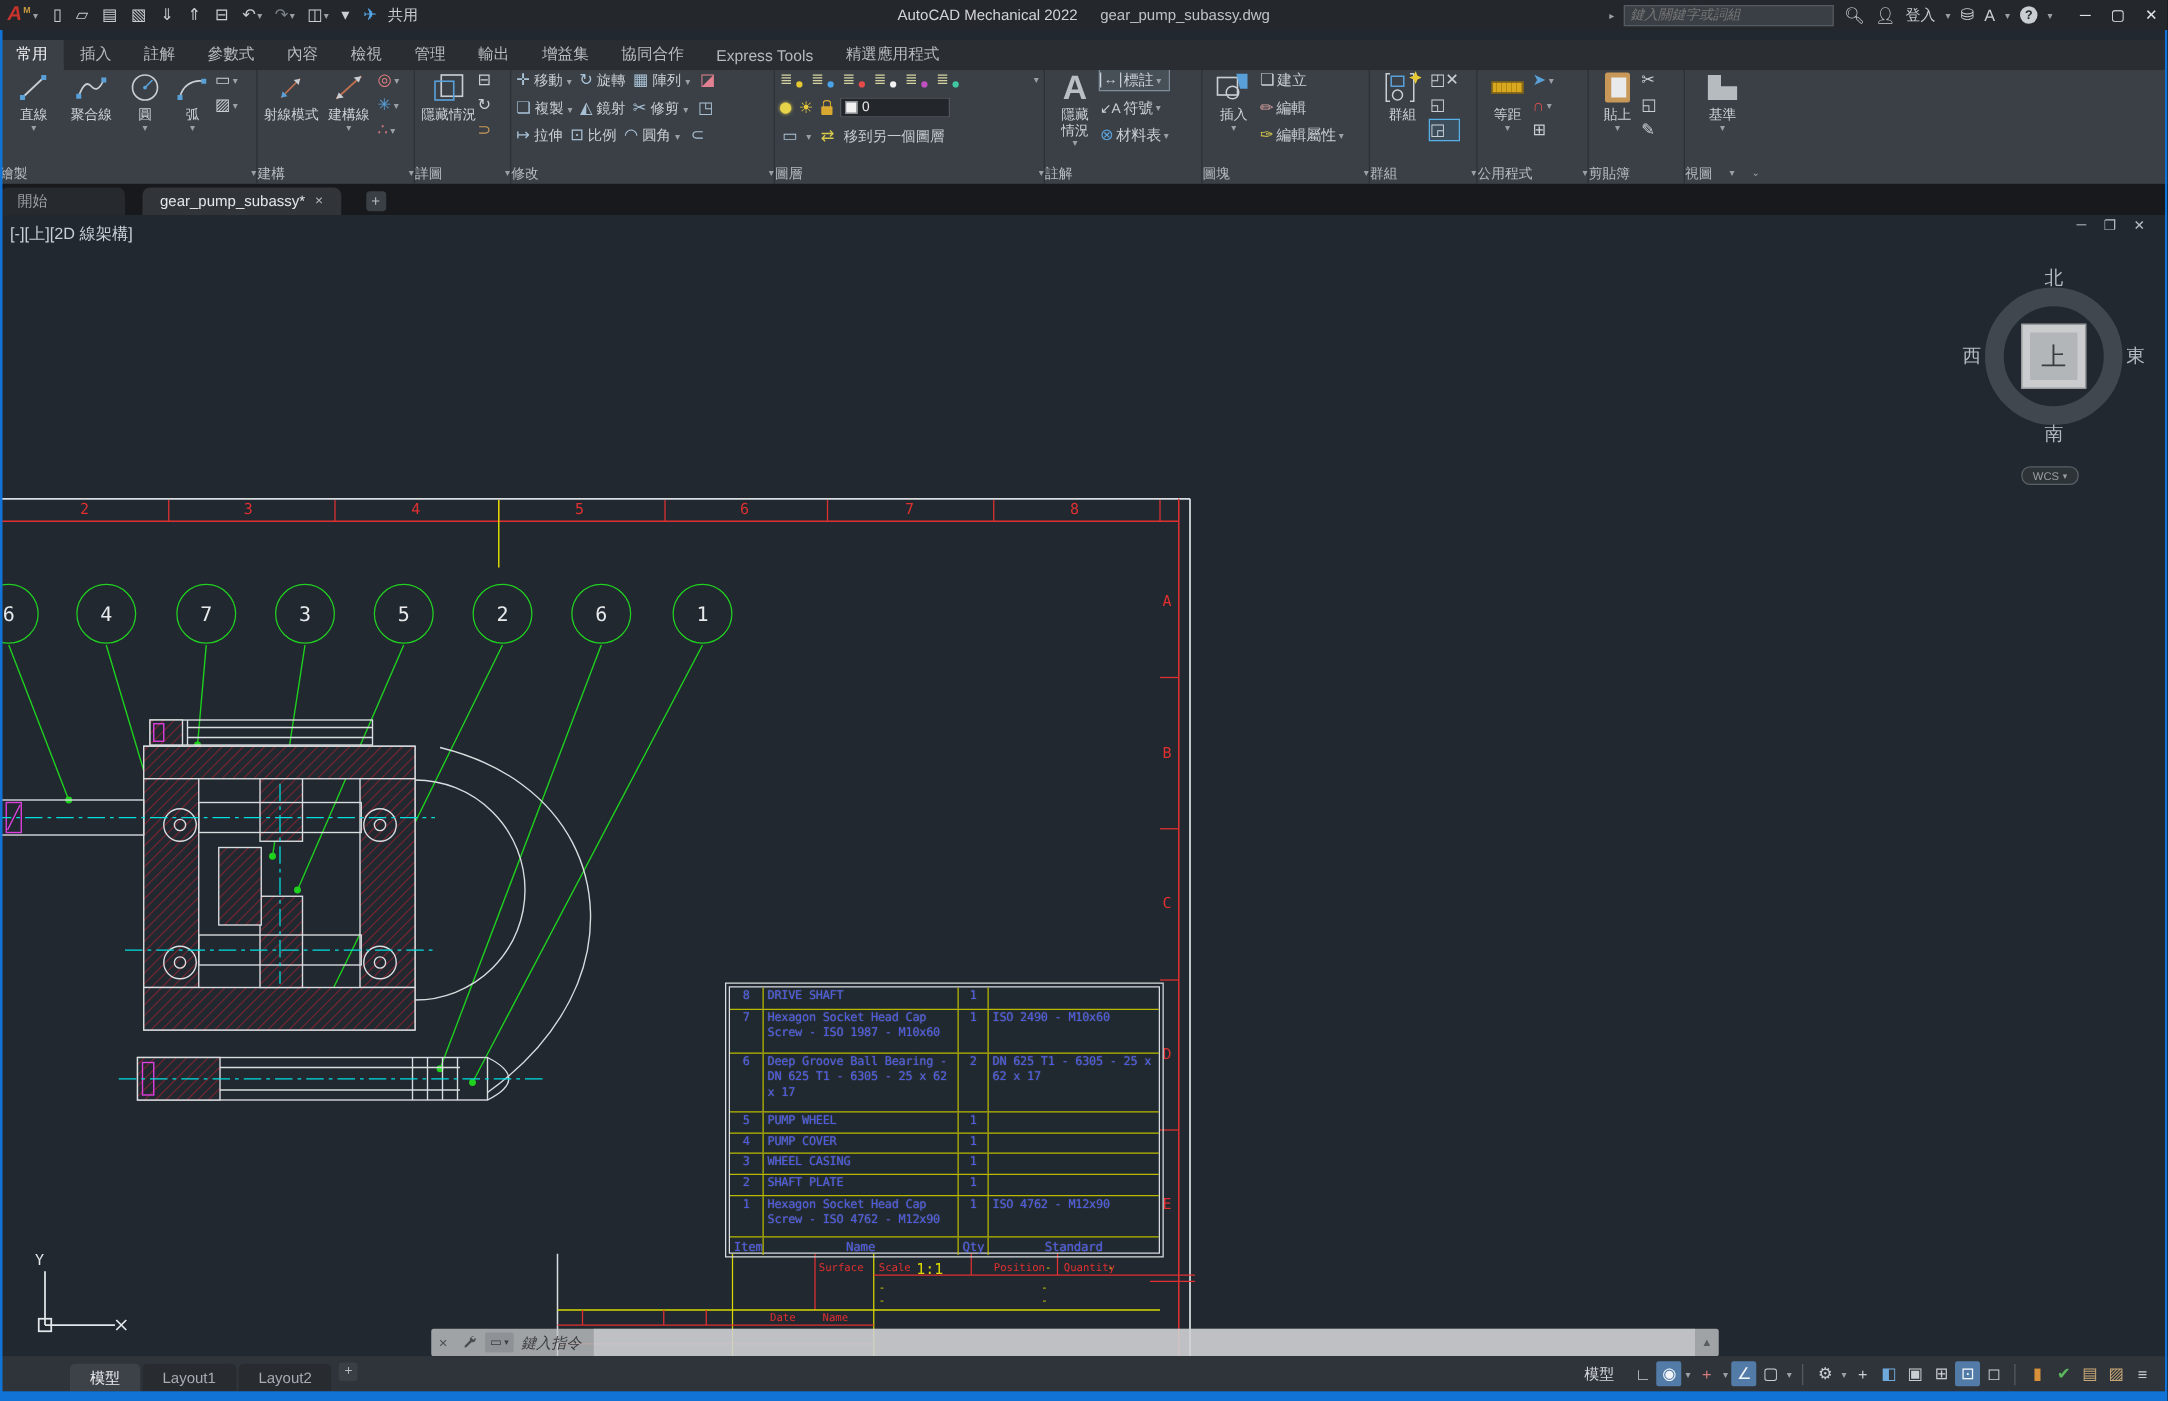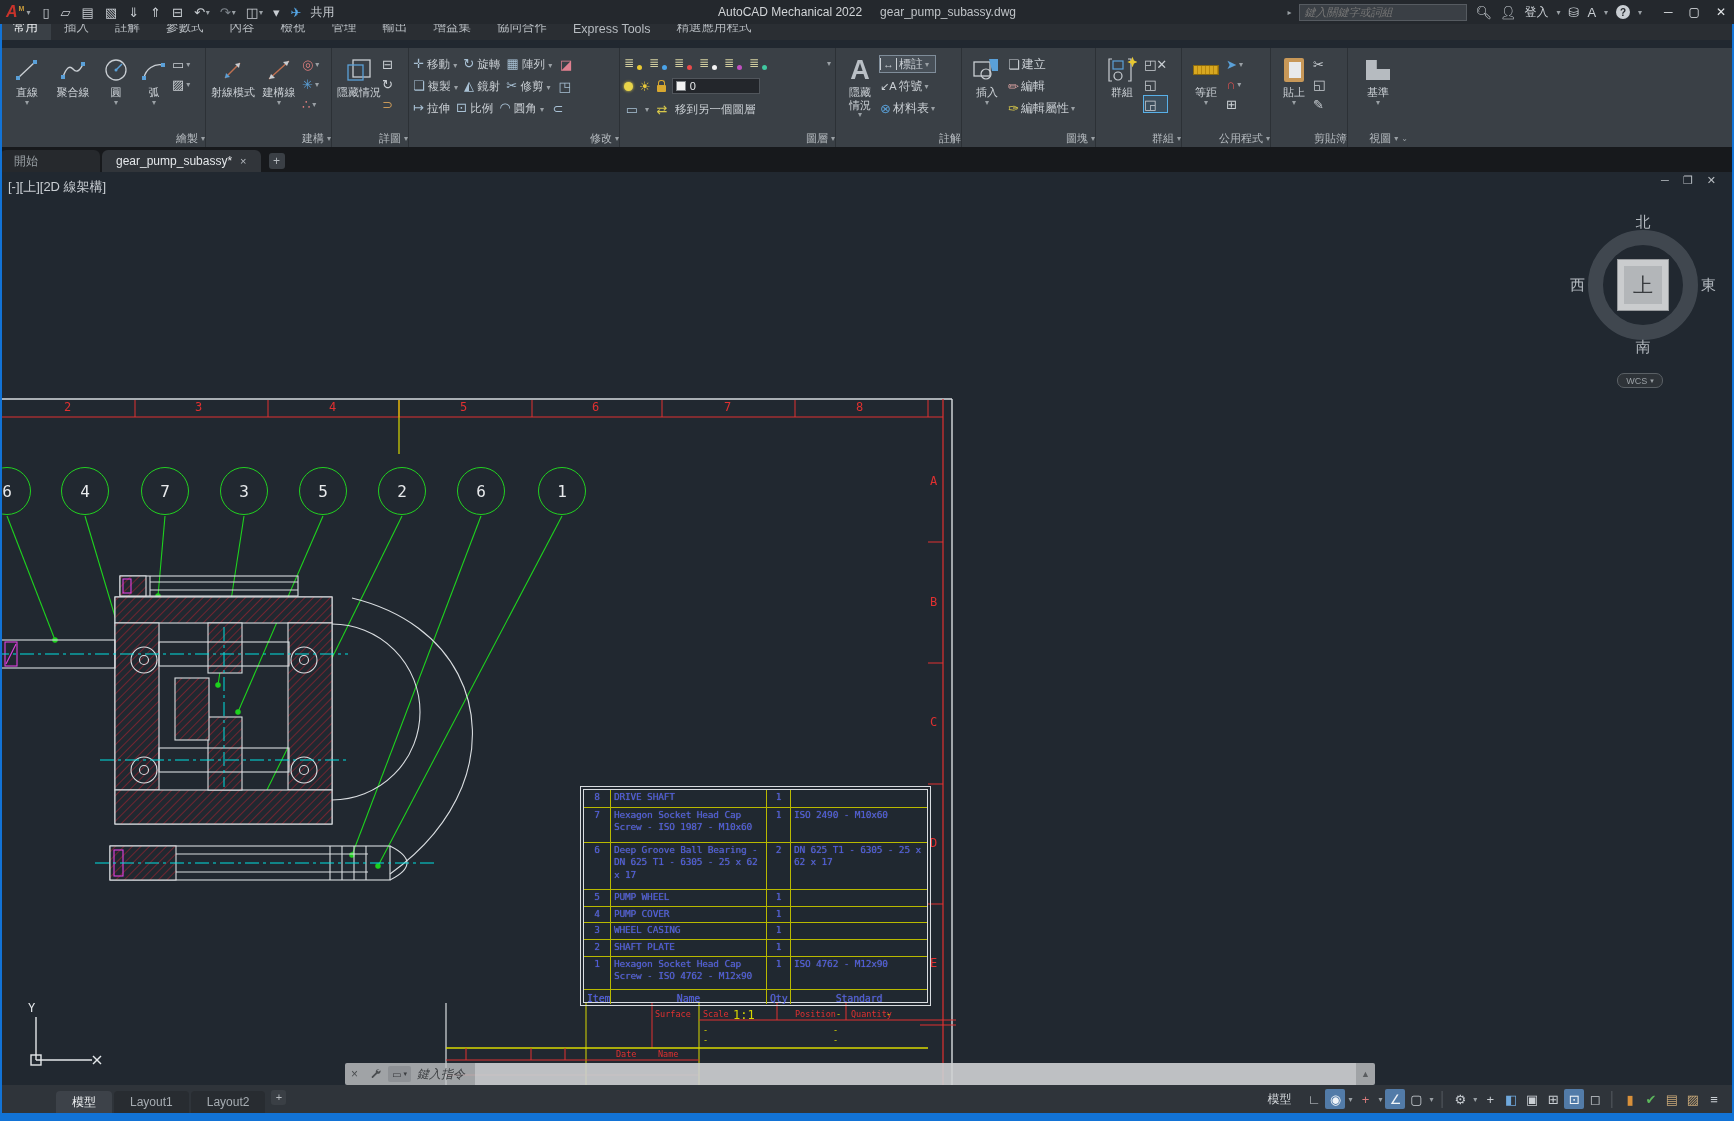--- a/index.html
+++ b/index.html
@@ -27,29 +27,29 @@
   .tb-right{margin-left:auto;display:flex;align-items:center;gap:8px;padding-right:8px}
   .searchbox{display:flex;align-items:center;background:#3a3f45;border:1px solid #565b61;height:17px;width:168px;padding:0 4px}
   .searchbox input{flex:1;background:transparent;border:none;outline:none;color:#9aa0a5;font-style:italic;font-size:11px;width:100%}
   .ticon{color:#c9ced3;font-size:13px}
   .tcaret{color:#9aa0a5;font-size:8px}
   .help-circle{width:14px;height:14px;border-radius:50%;background:#c9ced3;color:#24282d;font-size:10px;font-weight:bold;
     display:flex;align-items:center;justify-content:center}
   .winbtns{display:flex;gap:16px;margin-left:14px;color:#e4e7ea;font-size:12px}
 
   
-  .ribbontabs{position:absolute;left:0;top:16px;width:100%;height:24px;background:#2a2e33;display:flex;align-items:flex-end;z-index:49}
+  .ribbontabs{position:absolute;left:0;top:32px;width:100%;height:24px;background:#2a2e33;display:flex;align-items:flex-end;z-index:49}
   .rtab{padding:3px 13px 4px;font-size:12.5px;color:#b6bbc0;cursor:default;white-space:nowrap}
   .rtab.active{background:#3a4046;color:#f0f2f4}
 
   
   .ribbon{position:absolute;left:0;top:48px;width:100%;height:99px;background:#3a4046;display:flex;z-index:48;color:#c9ced3}
   .panel{position:relative;height:99px;border-right:1px solid #2c3136;display:flex;flex-direction:column}
   .pbody{flex:1;display:flex;align-items:flex-start;padding:4px 4px 0}
-  .plabel{height:17px;display:flex;align-items:center;justify-content:flex-end;gap:3px;font-size:11px;color:#b6bbc0}
+  .plabel{height:17px;display:flex;align-items:center;justify-content:space-between;gap:3px;font-size:11px;color:#b6bbc0}
   .plabel .pc{font-size:8px;color:#9aa0a5}
   .bigbtn{display:flex;flex-direction:column;align-items:center;width:46px;padding-top:2px;cursor:default}
   .bigbtn .bicon{height:32px;display:flex;align-items:center;justify-content:center}
   .bigbtn .blabel{font-size:11px;line-height:1.15;text-align:center;color:#ccd1d6;word-break:break-all}
   .bigbtn .bc{font-size:8px;color:#9aa0a5;line-height:1}
   .smallcol{display:flex;flex-direction:column;justify-content:flex-start;gap:4px;padding-top:4px}
   .srow{display:flex;align-items:center;gap:2px;font-size:12px;height:16px}
   .srow .g{font-size:13px}
   .srow .cc{font-size:8px;color:#9aa0a5}
   .mrow{display:flex;align-items:center;gap:6px;height:20px;font-size:11.5px;white-space:nowrap}
@@ -65,21 +65,21 @@
   .combo{display:flex;align-items:center;gap:4px;width:88px;height:16px;background:#23262b;border:1px solid #50555b;padding:0 3px;font-size:11px;color:#e8eaec}
   .swatch{width:10px;height:10px;background:#f2f2f2;border:1px solid #808488}
   .ruler{display:inline-block;width:26px;height:10px;background:repeating-linear-gradient(90deg,#d8a820 0 3px,#b8880f 3px 4px);border:1px solid #8a6a10}
   .clip{position:relative;display:inline-block;width:20px;height:24px;background:#c89858;border-radius:2px}
   .clip::after{content:'';position:absolute;left:5px;top:4px;width:12px;height:16px;background:#e8eaec}
   .basei{display:inline-block;width:24px;height:20px;background:#b6bbc0;clip-path:polygon(0 0,45% 0,45% 45%,100% 45%,100% 100%,0 100%)}
   .biga{font-size:27px;color:#b9bfc5;font-weight:bold;line-height:1}
 
   
   .filetabs{position:absolute;left:0;top:147px;width:100%;height:25px;background:#17191c;display:flex;align-items:flex-end;z-index:47}
-  .ftab{height:22px;display:flex;align-items:center;gap:8px;padding:0 14px;font-size:12px;border-radius:6px 6px 0 0;margin-right:2px}
+  .ftab{height:22px;display:flex;align-items:center;gap:8px;padding:0 14px;font-size:12px;border-radius:6px 6px 0 0;margin-right:14px}
   .ftab.start{background:#26292d;color:#9aa0a5;width:100px}
   .ftab.doc{background:#31353a;color:#e4e7ea}
   .ftab .x{color:#b6bbc0;font-size:11px}
   .ftab-add{width:16px;height:16px;border-radius:3px;background:#3a3f45;color:#b6bbc0;display:flex;align-items:center;
     justify-content:center;font-size:12px;margin:0 0 3px 6px}
 
   
   .canvas{position:absolute;left:0;top:172px;width:1734px;height:913px;background:#212830;overflow:hidden}
   .vp-label{position:absolute;left:8px;top:6px;color:#c9ced3;font-size:13px;z-index:5}
   .dwg-winbtns{position:absolute;right:18px;top:2px;display:flex;gap:14px;color:#b9bec3;font-size:11px;z-index:5}

